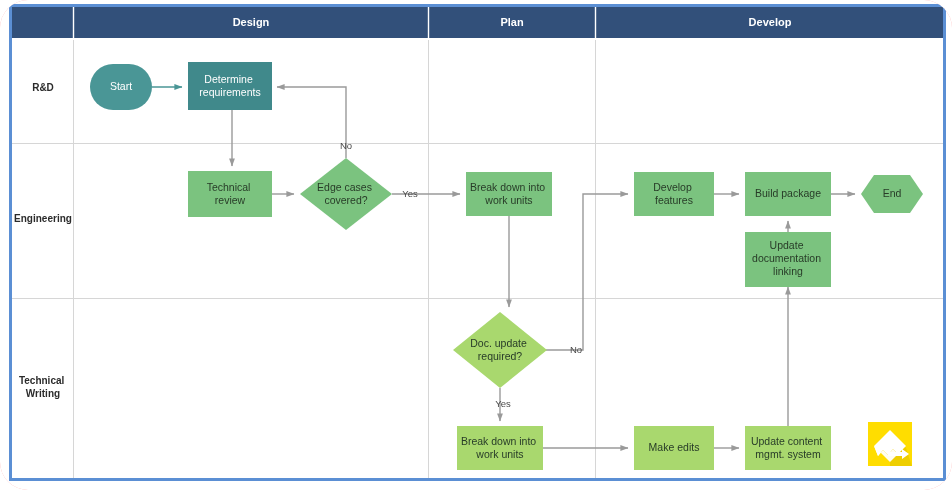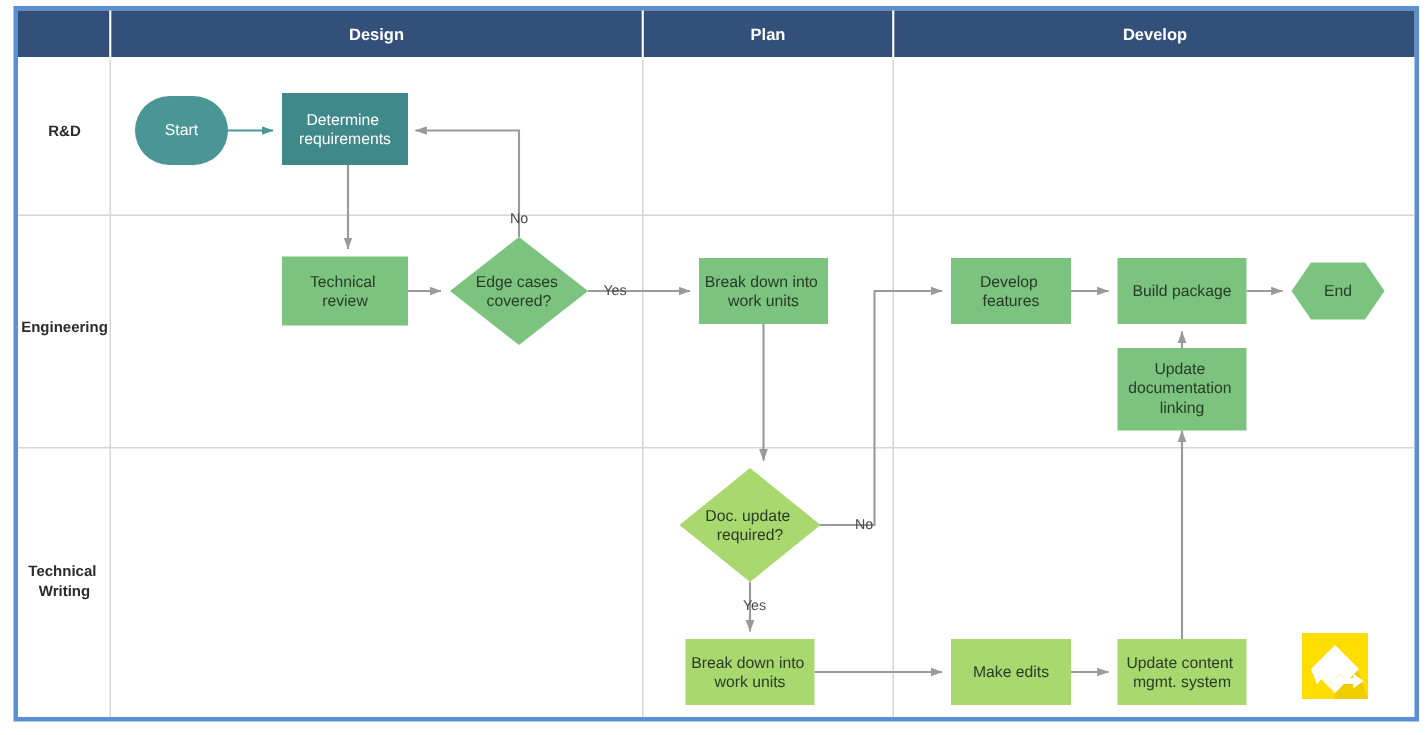--- a/index.html
+++ b/index.html
@@ -9,20 +9,21 @@
   }
   body {
     font-family: "Liberation Sans", sans-serif;
   }
   #canvas-wrap {
     position: relative;
     width: 952px;
     height: 490px;
     overflow: hidden;
     background: #fca5a5;
+    border-radius: 28px;
   }
   svg#diagram {
     display: block;
     width: 952px;
     height: 490px;
   }
   .lane-header-text {
     font-family: "Liberation Sans", sans-serif;
     font-size: 11px;
     font-weight: bold;

